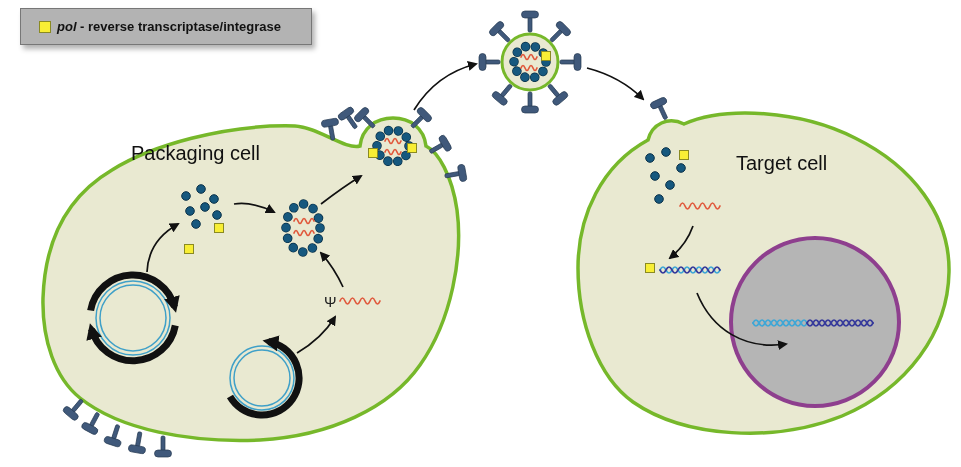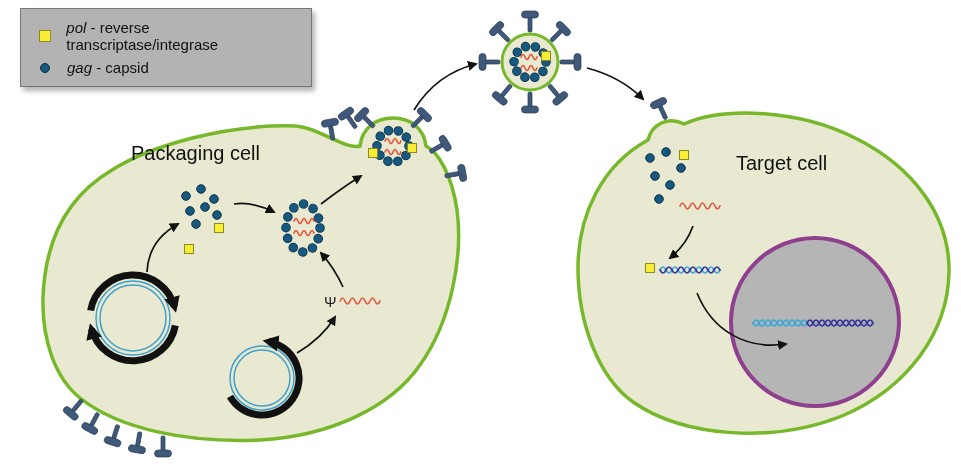--- a/index.html
+++ b/index.html
@@ -22,22 +22,22 @@
   .thick{fill:none;stroke:var(--arrow-black,#111);stroke-width:7;}
   .thin{fill:none;stroke:var(--arrow-black,#111);stroke-width:1.7;}
   .nucleus{fill:var(--nucleus-fill,#b5b5b5);stroke:var(--nucleus-border,#8e3f8e);stroke-width:4;}
   .lbl{font-family:"Liberation Sans",sans-serif;font-size:20px;fill:var(--text-color,#111);}
   .psi{font-family:"Liberation Sans",sans-serif;font-size:15px;fill:#222;}
 
   
   .legend{position:absolute;left:20px;top:8px;width:292px;box-sizing:border-box;
           background:var(--legend-bg,#b3b3b3);border:1px solid #777;
           box-shadow:3px 4px 5px rgba(0,0,0,.3);padding:7px 10px;}
-  .legend-row{display:flex;align-items:center;gap:10px;padding:3px 2px;
-              font-size:15px;color:var(--text-color,#111);}
+  .legend-row{display:flex;align-items:center;padding:3px 2px;
+              font-size:13px;color:var(--text-color,#111);font-weight:bold;}
   .legend-row .icon{width:24px;display:flex;justify-content:center;align-items:center;}
   .legend-row i{font-style:italic;}
 </style>
 </head>
 <body>
 
 <div class="stage">
 
 <svg class="scene" width="961" height="467" viewBox="0 0 961 467">
   <defs>
@@ -193,23 +193,15 @@
 
 <div class="legend">
   <div class="legend-row">
     <span class="icon">
       <svg width="14" height="14">
             <rect class="pol-sq" x="1.5" y="1.5" width="11" height="11"></rect>
           </svg>
     </span>
     <span><i>pol</i><span> - reverse transcriptase/integrase</span></span>
   </div>
-  <div class="legend-row">
-    <span class="icon">
-      <svg width="14" height="14">
-            <circle class="gag-dot" cx="7" cy="7" r="4.5"></circle>
-          </svg>
-    </span>
-    <span><i>gag</i><span> - capsid</span></span>
-  </div>
 </div>
 
 </div>
 
 </body></html>

